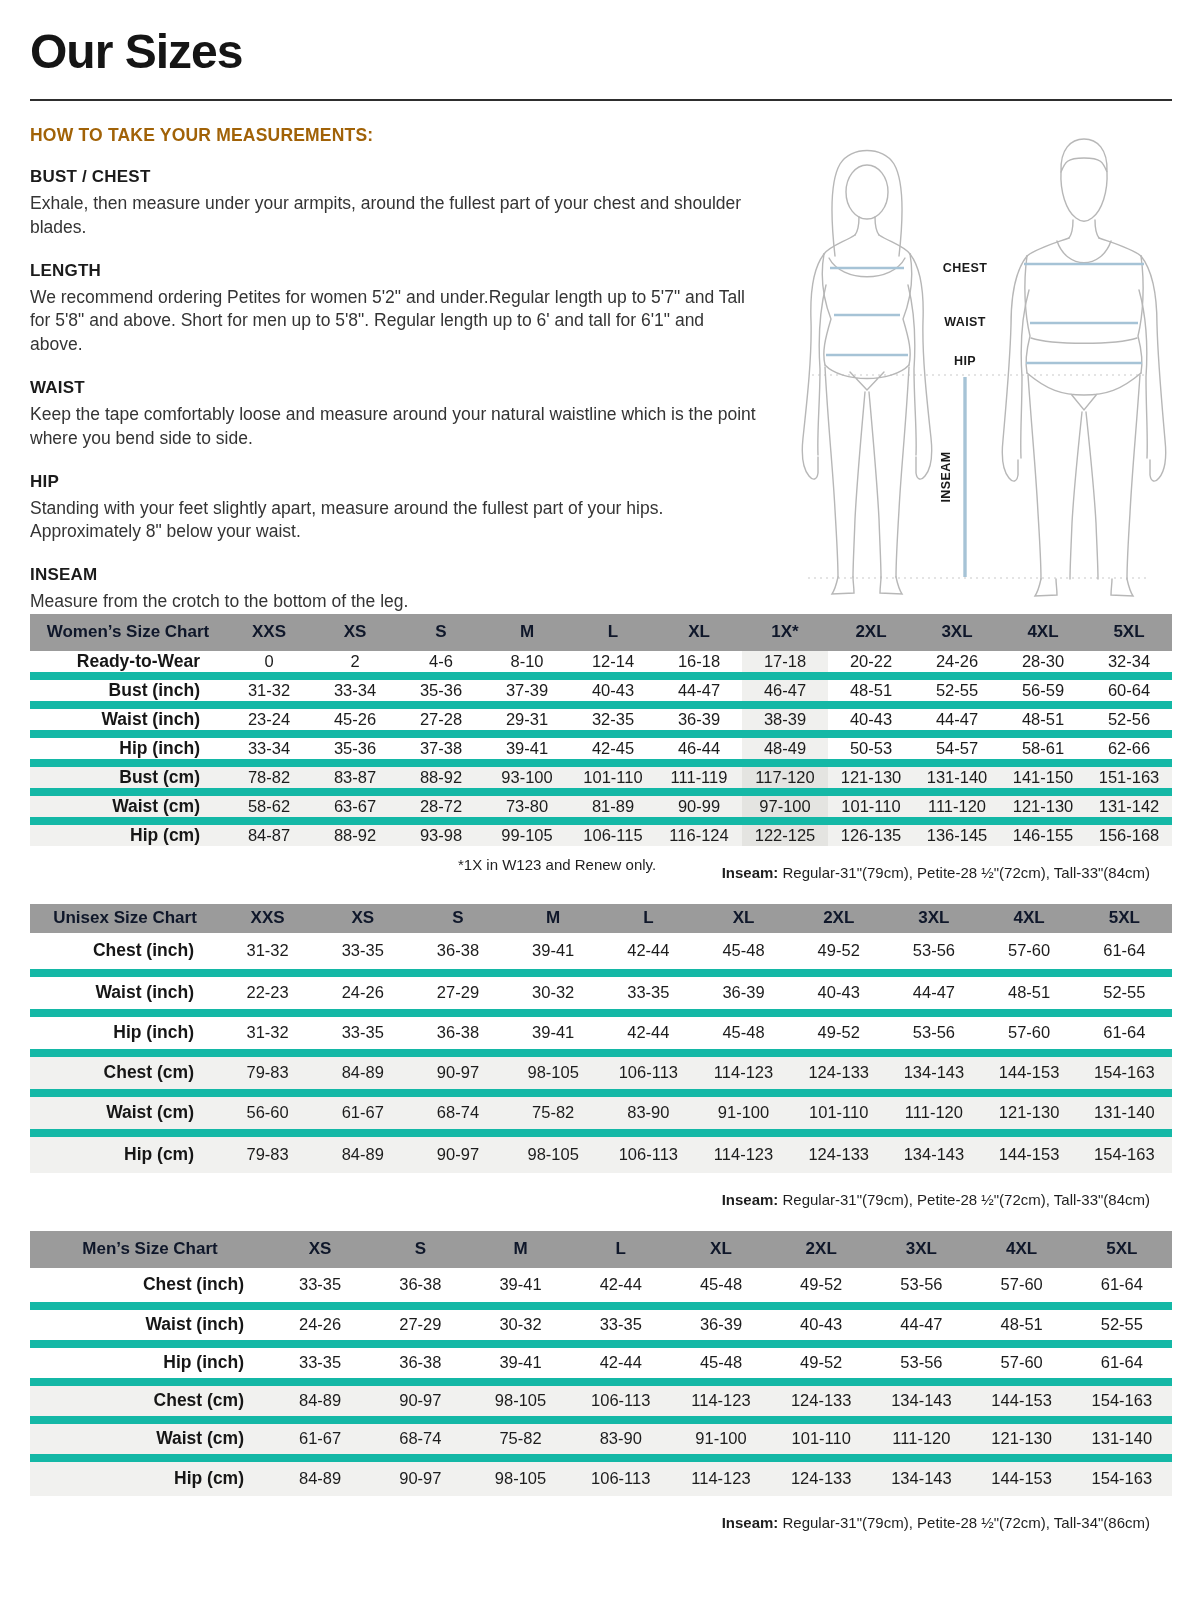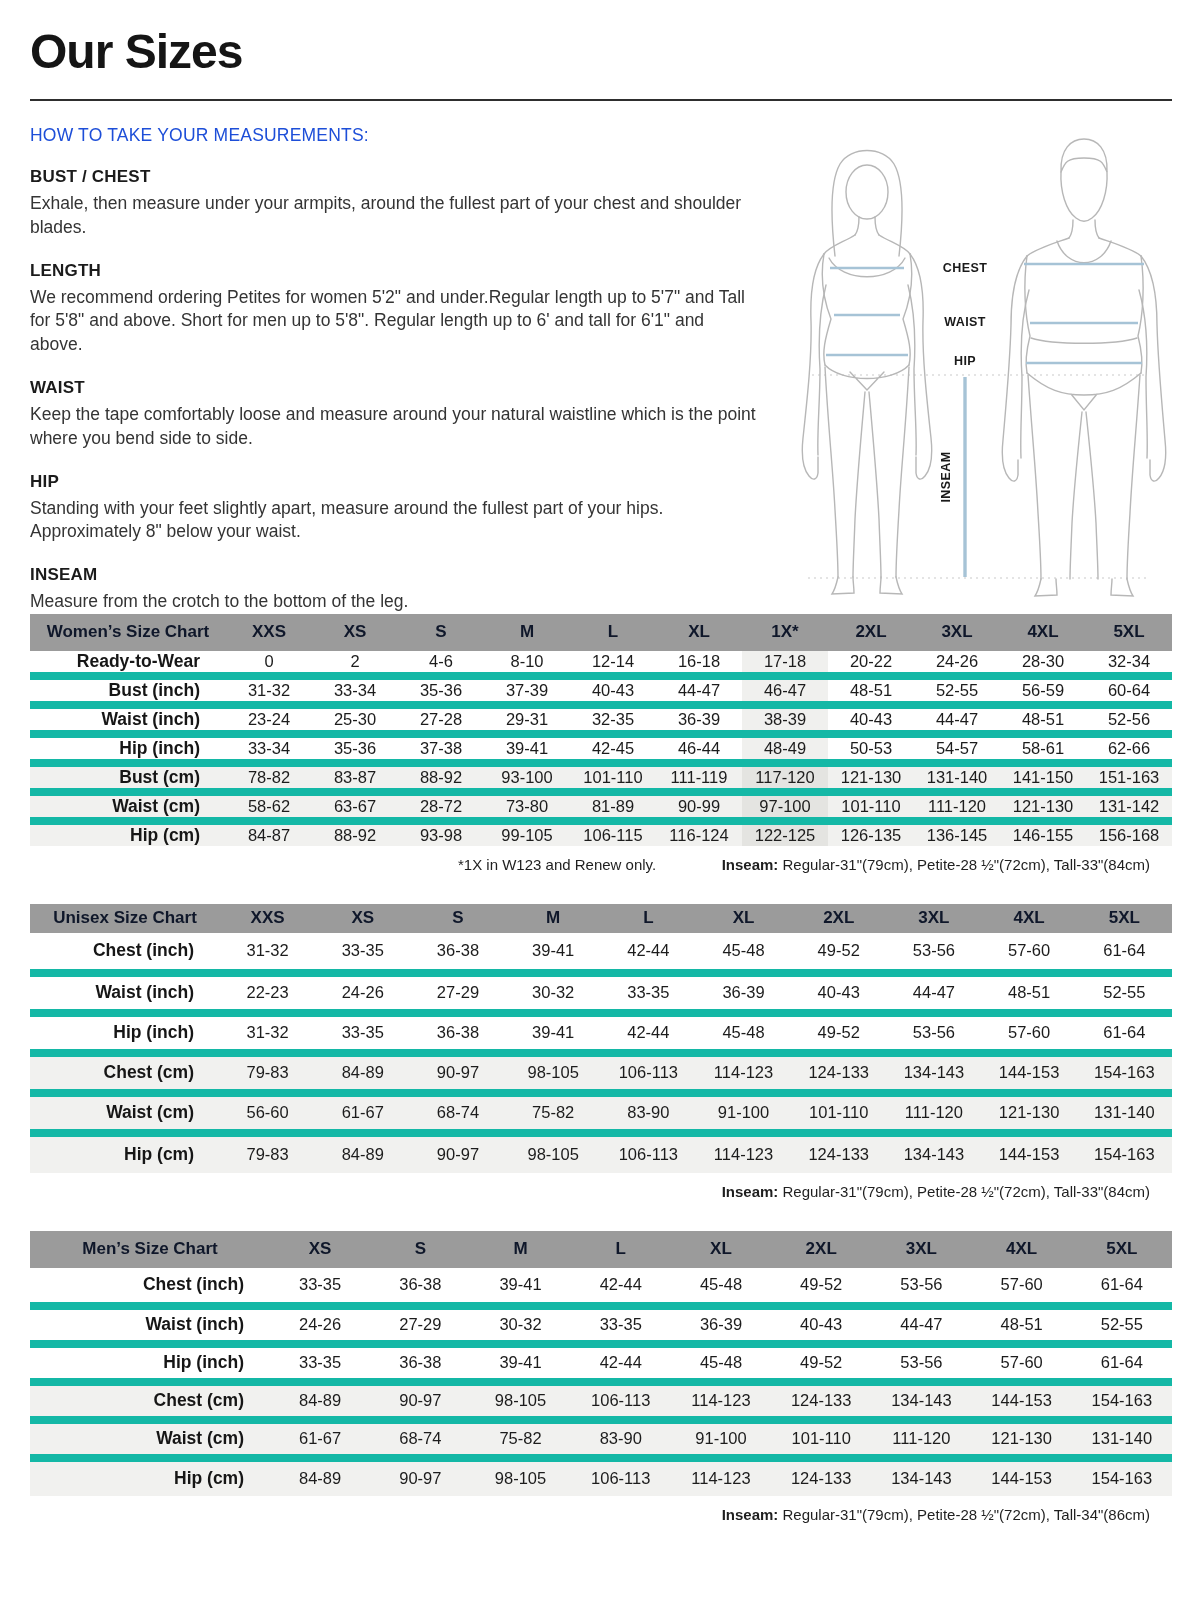--- a/index.html
+++ b/index.html
@@ -5,21 +5,21 @@
   * { margin:0; padding:0; box-sizing:border-box; }
   html,body { background:#ffffff; }
   body { font-family:"Liberation Sans", sans-serif; color:#1d1d1d; }
   .page { width:1200px; height:1600px; margin:0 auto; padding:24px 28px 0 30px; overflow:hidden; background:#fff; }
 
   h1.title { font-size:48px; font-weight:800; letter-spacing:-1px; color:#151515; }
   .title-rule { border:none; border-top:2px solid #2e2e2e; margin:20px 0 0 0; }
 
   .top { display:flex; margin-top:24px; }
   .instructions { flex:1; padding-right:14px; }
-  .instructions h2 { font-size:17.5px; font-weight:400; letter-spacing:.2px; color:#1d4ed8; margin-bottom:4px; }
+  .instructions h2 { font-size:17.5px; font-weight:700; letter-spacing:.2px; color:#a16207; margin-bottom:4px; }
   .sec { margin-top:21px; }
   .sec h3 { font-size:17px; font-weight:800; letter-spacing:.2px; color:#1b1b1b; margin-bottom:5px; }
   .sec p { font-size:17.5px; line-height:1.36; color:#343434; max-width:742px; }
 
   .diagram { width:400px; flex:0 0 400px; }
   .diagram svg { display:block; }
   .fig { fill:none; stroke:#b7b7b7; stroke-width:1.4; stroke-linecap:round; }
   .mline { stroke:#a6c3d6; stroke-width:2.6; fill:none; }
   .inseam-line { stroke:#a6c3d6; stroke-width:3.4; fill:none; }
   .dotted { stroke:#c9c9c9; stroke-width:1.2; stroke-dasharray:2,4; fill:none; }
@@ -37,21 +37,21 @@
 
   #t-womens thead th { height:37px; }
   #t-womens tbody tr { height:24px; }
   #t-unisex { margin-top:28px; }
   #t-unisex thead th { height:29px; }
   #t-unisex tbody tr { height:40px; }
   #t-mens { margin-top:28px; }
   #t-mens thead th { height:37px; }
   #t-mens tbody tr { height:38px; }
 
-  .footnote { position:relative; text-align:right; padding:10px 22px 0 0; font-size:15px; color:#1f1f1f; height:30px; }
+  .footnote { position:relative; text-align:right; padding:18px 22px 0 0; font-size:15px; color:#1f1f1f; height:30px; }
   .footnote .left-note { position:absolute; left:428px; top:10px; }
   .footnote b { font-weight:700; }
 </style>
 </head>
 <body>
 
 <div class="page">
 
   <h1 class="title">Our Sizes</h1>
   <hr class="title-rule">
@@ -188,21 +188,21 @@
           <td>44-47</td>
           <td class="hl">46-47</td>
           <td>48-51</td>
           <td>52-55</td>
           <td>56-59</td>
           <td>60-64</td>
         </tr>
         <tr>
           <th>Waist (inch)</th>
           <td>23-24</td>
-          <td>25-30</td>
+          <td>45-26</td>
           <td>27-28</td>
           <td>29-31</td>
           <td>32-35</td>
           <td>36-39</td>
           <td class="hl">38-39</td>
           <td>40-43</td>
           <td>44-47</td>
           <td>48-51</td>
           <td>52-56</td>
         </tr>

